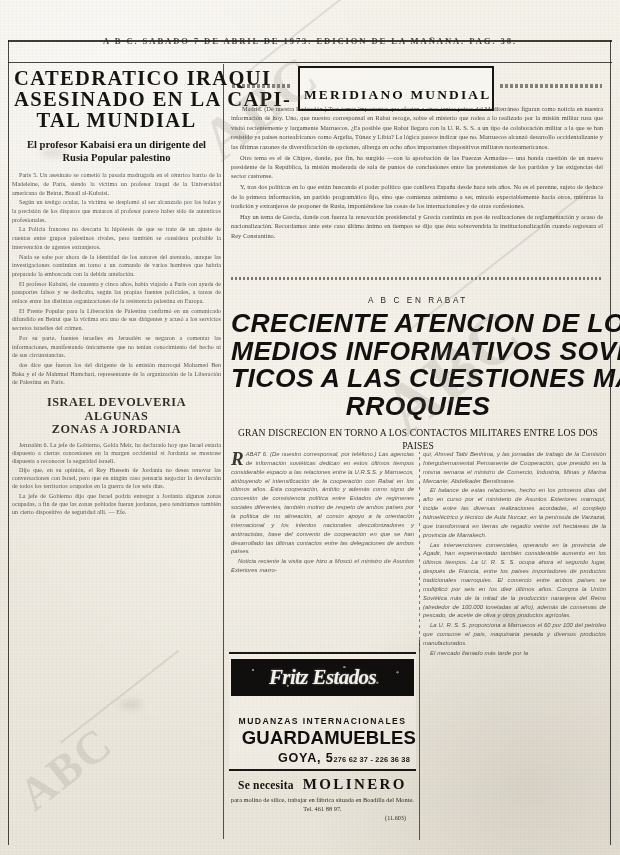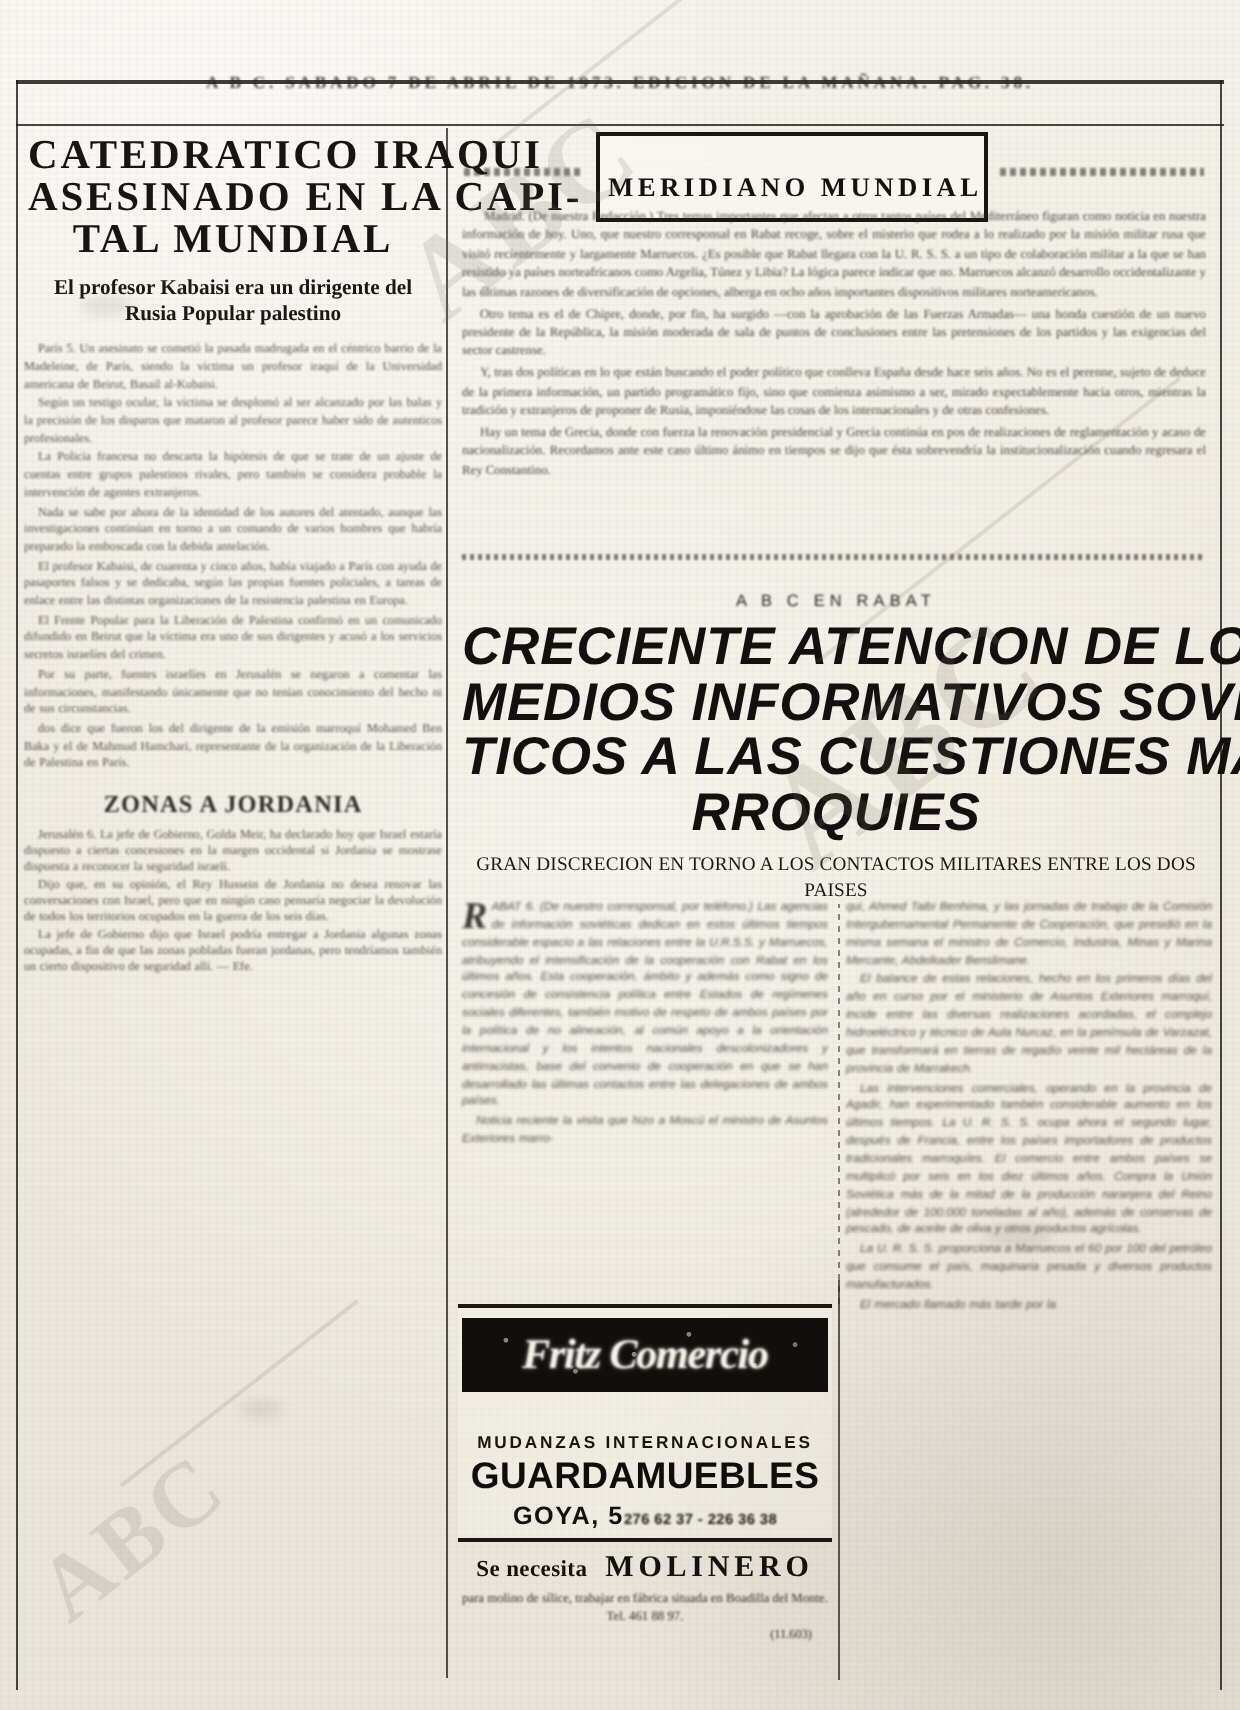--- a/index.html
+++ b/index.html
@@ -246,32 +246,32 @@
     font-family:"Liberation Sans", sans-serif;
     font-weight:bold;
     font-size:8.6px;
     letter-spacing:1.4px;
     color:#171512;
     margin:20px 0 1px 0;
     filter:blur(.35px);
     white-space:nowrap;
   }
   .ad-l2 {
-    text-align:center;
+    text-align:right;
     font-family:"Liberation Sans", sans-serif;
     font-weight:bold;
     font-size:18.5px;
     letter-spacing:.2px;
     color:#0f0e0c;
     margin:1px 0 2px 0;
     filter:blur(.28px);
     white-space:nowrap;
   }
   .ad-row {
-    display:flex; align-items:baseline; justify-content:center;
+    display:flex; align-items:baseline; justify-content:flex-end;
     padding:0 6px 4px 6px;
   }
   .ad-addr {
     font-family:"Liberation Sans", sans-serif;
     font-weight:bold; font-size:12.6px; letter-spacing:.8px;
     color:#141210; filter:blur(.3px); white-space:nowrap;
   }
   .ad-tel {
     font-family:"Liberation Sans", sans-serif;
     font-weight:bold; font-size:7.4px; letter-spacing:.2px;
@@ -356,20 +356,21 @@
       <p>Según un testigo ocular, la víctima se desplomó al ser alcanzado por las balas y la precisión de los disparos que mataron al profesor parece haber sido de autenticos profesionales.</p>
       <p>La Policía francesa no descarta la hipótesis de que se trate de un ajuste de cuentas entre grupos palestinos rivales, pero también se considera probable la intervención de agentes extranjeros.</p>
       <p>Nada se sabe por ahora de la identidad de los autores del atentado, aunque las investigaciones continúan en torno a un comando de varios hombres que habría preparado la emboscada con la debida antelación.</p>
       <p>El profesor Kabaisi, de cuarenta y cinco años, había viajado a París con ayuda de pasaportes falsos y se dedicaba, según las propias fuentes policiales, a tareas de enlace entre las distintas organizaciones de la resistencia palestina en Europa.</p>
       <p>El Frente Popular para la Liberación de Palestina confirmó en un comunicado difundido en Beirut que la víctima era uno de sus dirigentes y acusó a los servicios secretos israelíes del crimen.</p>
       <p>Por su parte, fuentes israelíes en Jerusalén se negaron a comentar las informaciones, manifestando únicamente que no tenían conocimiento del hecho ni de sus circunstancias.</p>
       <p>dos dice que fueron los del dirigente de la emisión marroquí Mohamed Ben Baka y el de Mahmud Hamchari, representante de la organización de la Liberación de Palestina en París.</p>
     </div>
 
     <div class="sec-head">
+      <div>ISRAEL DEVOLVERIA ALGUNAS</div>
       <div>ZONAS A JORDANIA</div>
     </div>
 
     <div class="body tight">
       <p>Jerusalén 6. La jefe de Gobierno, Golda Meir, ha declarado hoy que Israel estaría dispuesto a ciertas concesiones en la margen occidental si Jordania se mostrase dispuesta a reconocer la seguridad israelí.</p>
       <p>Dijo que, en su opinión, el Rey Hussein de Jordania no desea renovar las conversaciones con Israel, pero que en ningún caso pensaría negociar la devolución de todos los territorios ocupados en la guerra de los seis días.</p>
       <p>La jefe de Gobierno dijo que Israel podría entregar a Jordania algunas zonas ocupadas, a fin de que las zonas pobladas fueran jordanas, pero tendríamos también un cierto dispositivo de seguridad allí. — Efe.</p>
     </div>
   </div>
 
@@ -416,21 +417,21 @@
         <p>Las intervenciones comerciales, operando en la provincia de Agadir, han experimentado también considerable aumento en los últimos tiempos. La U. R. S. S. ocupa ahora el segundo lugar, después de Francia, entre los países importadores de productos tradicionales marroquíes. El comercio entre ambos países se multiplicó por seis en los diez últimos años. Compra la Unión Soviética más de la mitad de la producción naranjera del Reino (alrededor de 100.000 toneladas al año), además de conservas de pescado, de aceite de oliva y otros productos agrícolas.</p>
         <p>La U. R. S. S. proporciona a Marruecos el 60 por 100 del petróleo que consume el país, maquinaria pesada y diversos productos manufacturados.</p>
         <p>El mercado llamado más tarde por la</p>
       </div>
     </div>
   </div>
 
   <div id="ad1">
     <div id="ad1-logo">
       <div class="speck"></div>
-      <div class="script">Fritz Comercio</div>
+      <div class="script">Fritz Estados</div>
     </div>
     <div class="ad-l1">MUDANZAS INTERNACIONALES</div>
     <div class="ad-l2">GUARDAMUEBLES</div>
     <div class="ad-row">
       <span class="ad-addr">GOYA, 5</span>
       <span class="ad-tel">276 62 37 - 226 36 38</span>
     </div>
   </div>
 
   <div id="ad2">

